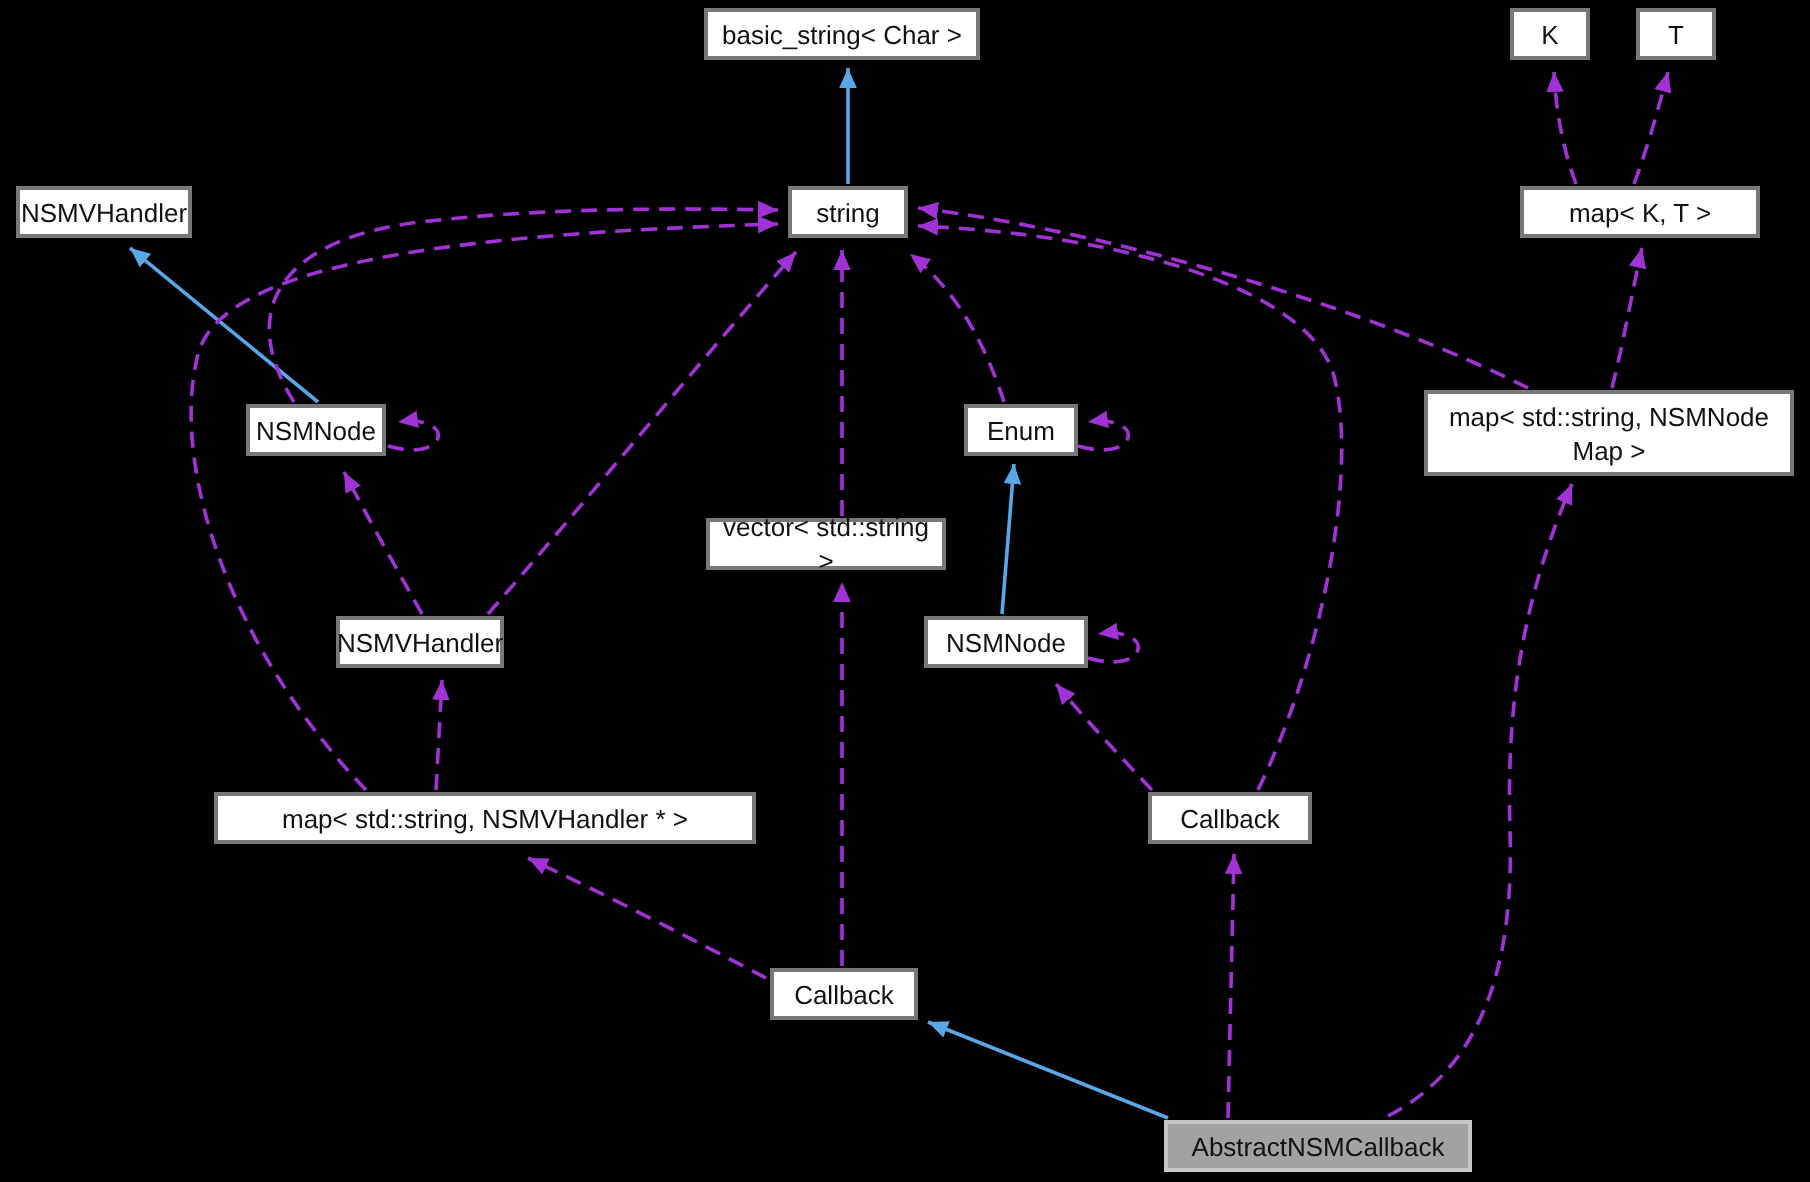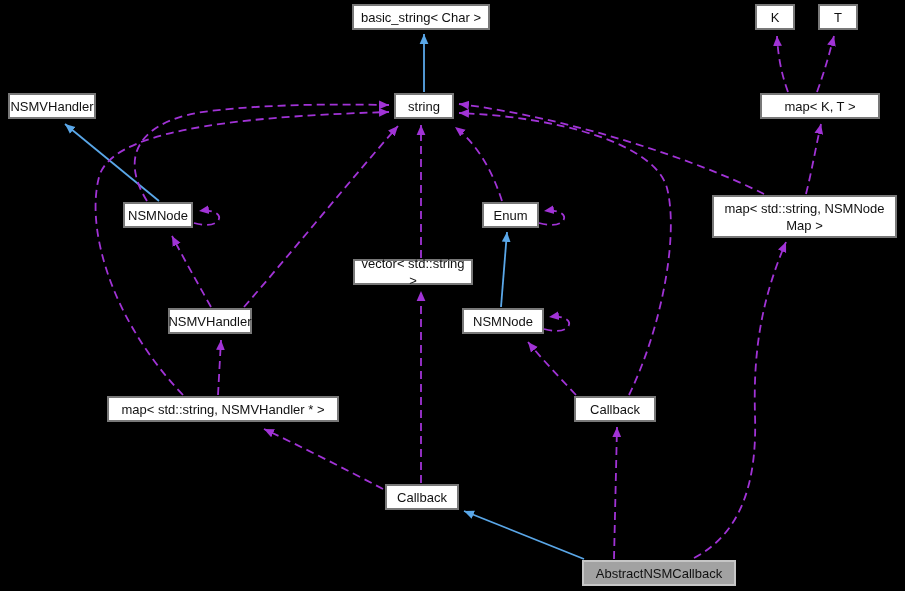--- a/index.html
+++ b/index.html
@@ -78,18 +78,18 @@
   <div class="node" style="left:8px;top:93px;width:88px;height:26px;">NSMVHandler</div>
   <div class="node" style="left:394px;top:93px;width:60px;height:26px;">string</div>
   <div class="node" style="left:760px;top:93px;width:120px;height:26px;">map&lt; K, T &gt;</div>
   <div class="node" style="left:123px;top:202px;width:70px;height:26px;">NSMNode</div>
   <div class="node" style="left:482px;top:202px;width:57px;height:26px;">Enum</div>
   <div class="node" style="left:712px;top:195px;width:185px;height:43px;">map&lt; std::string, NSMNode
 Map &gt;</div>
   <div class="node" style="left:353px;top:259px;width:120px;height:26px;">vector&lt; std::string &gt;</div>
   <div class="node" style="left:168px;top:308px;width:84px;height:26px;">NSMVHandler</div>
   <div class="node" style="left:462px;top:308px;width:82px;height:26px;">NSMNode</div>
-  <div class="node" style="left:107px;top:396px;width:232px;height:26px;">map&lt; std::string, NSMVHandler * &gt;</div>
+  <div class="node" style="left:107px;top:396px;width:271px;height:26px;">map&lt; std::string, NSMVHandler * &gt;</div>
   <div class="node" style="left:574px;top:396px;width:82px;height:26px;">Callback</div>
   <div class="node" style="left:385px;top:484px;width:74px;height:26px;">Callback</div>
   <div class="node hl" style="left:538px;top:560px;width:154px;height:26px;">AbstractNSMCallback</div>
 
 </div>
 
 </body></html>

